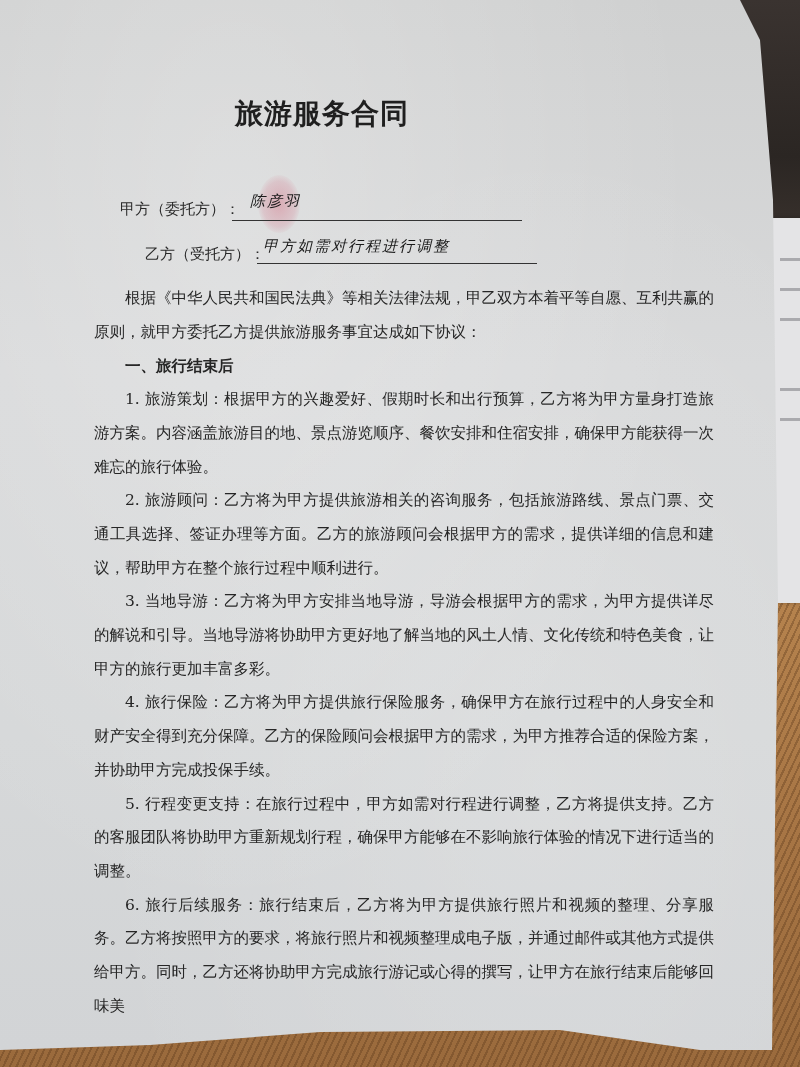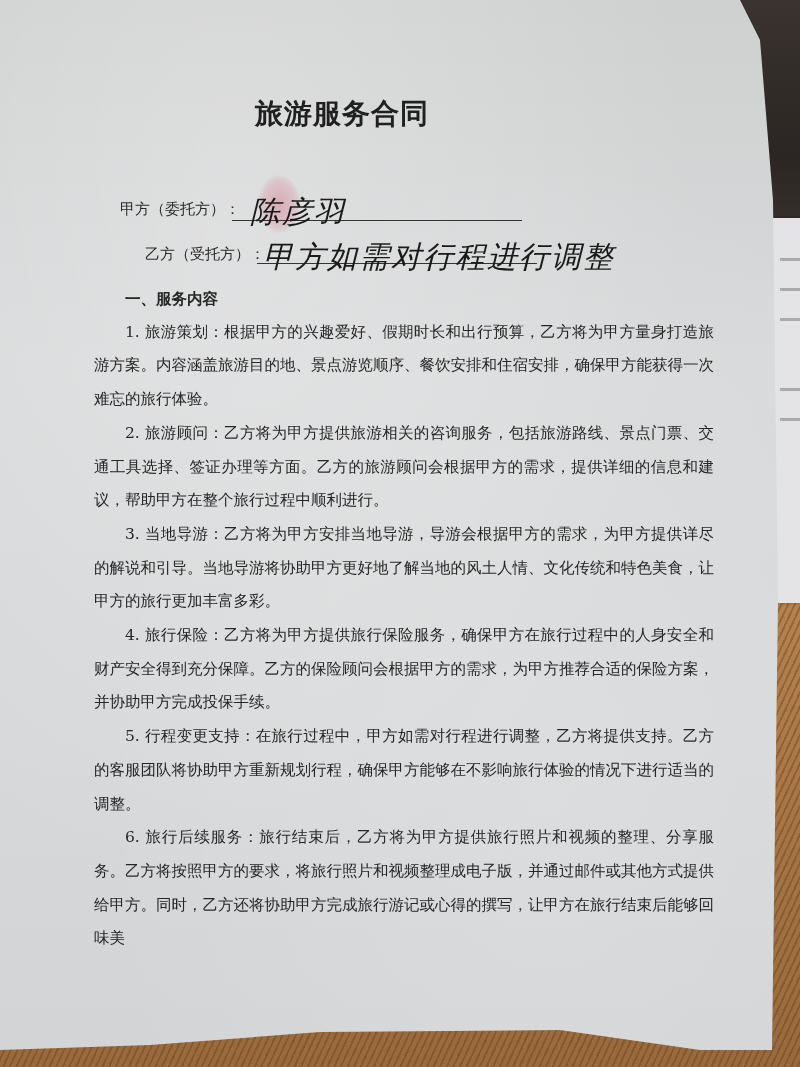--- a/index.html
+++ b/index.html
@@ -29,31 +29,31 @@
   .paper {
     position:absolute; left:0; top:0; width:780px; height:1050px;
     background:
       radial-gradient(ellipse at 30% 20%, rgba(255,255,255,0.25), transparent 60%),
       radial-gradient(ellipse at 70% 75%, rgba(255,255,255,0.15), transparent 60%),
       linear-gradient(180deg,#cfd0d0 0%,#d8d9da 35%,#d6d8d9 70%,#d2d4d6 100%);
     clip-path: polygon(0 0, 740px 0, 760px 40px, 773px 200px, 778px 600px, 772px 1050px, 700px 1050px, 560px 1030px, 320px 1032px, 150px 1045px, 0 1050px);
   }
   .title {
     position:absolute; left:0; width:644px; top:95px; text-align:center;
-    font-size:28px; font-weight:bold; color:#1f1f1f; letter-spacing:1px;margin-left:20px;
+    font-size:28px; font-weight:bold; color:#1f1f1f; letter-spacing:1px;
   }
   .party {
     position:absolute; left:120px; font-size:15px; color:#2a2a2a;
   }
   .party .sig-line {
     display:inline-block; position:absolute; height:1px; background:#333;
   }
   .party .sig {
     position:absolute; font-family:Liberation Sans, sans-serif; font-style:italic;
-    font-size:30px; color:#1a1a1a; white-space:nowrap; letter-spacing:2px;
+    font-size:15px; color:#1a1a1a; white-space:nowrap; letter-spacing:2px;
   }
   .fingerprint {
     position:absolute; left:258px; top:175px; width:42px; height:58px; border-radius:50%;
     background:radial-gradient(ellipse, rgba(210,110,130,0.45) 0%, rgba(210,120,140,0.25) 55%, transparent 75%);
   }
   .body-text {
     position:absolute; left:94px; top:282px; width:620px;
     font-size:15.5px; line-height:33.7px; color:#262626; text-align:justify;
   }
   .body-text p { margin:0; text-indent:2em; }
@@ -85,21 +85,22 @@
     <span class="sig" style="left:130px; top:-8px;">陈彦羽</span>
   </div>
 
   <div class="party" style="top:245px;margin-left:25px;">
     <span>乙方（受托方）：</span>
     <span class="sig-line" style="left:112px; top:18px; width:280px;"></span>
     <span class="sig" style="left:118px; top:-8px;">甲方如需对行程进行调整</span>
   </div>
 
   <div class="body-text">
-    <p class="heading">一、服务内容</p>
+    <p>根据《中华人民共和国民法典》等相关法律法规，甲乙双方本着平等自愿、互利共赢的原则，就甲方委托乙方提供旅游服务事宜达成如下协议：</p>
+    <p class="heading">一、旅行结束后</p>
     <p>1. 旅游策划：根据甲方的兴趣爱好、假期时长和出行预算，乙方将为甲方量身打造旅游方案。内容涵盖旅游目的地、景点游览顺序、餐饮安排和住宿安排，确保甲方能获得一次难忘的旅行体验。</p>
     <p>2. 旅游顾问：乙方将为甲方提供旅游相关的咨询服务，包括旅游路线、景点门票、交通工具选择、签证办理等方面。乙方的旅游顾问会根据甲方的需求，提供详细的信息和建议，帮助甲方在整个旅行过程中顺利进行。</p>
     <p>3. 当地导游：乙方将为甲方安排当地导游，导游会根据甲方的需求，为甲方提供详尽的解说和引导。当地导游将协助甲方更好地了解当地的风土人情、文化传统和特色美食，让甲方的旅行更加丰富多彩。</p>
     <p>4. 旅行保险：乙方将为甲方提供旅行保险服务，确保甲方在旅行过程中的人身安全和财产安全得到充分保障。乙方的保险顾问会根据甲方的需求，为甲方推荐合适的保险方案，并协助甲方完成投保手续。</p>
     <p>5. 行程变更支持：在旅行过程中，甲方如需对行程进行调整，乙方将提供支持。乙方的客服团队将协助甲方重新规划行程，确保甲方能够在不影响旅行体验的情况下进行适当的调整。</p>
     <p>6. 旅行后续服务：旅行结束后，乙方将为甲方提供旅行照片和视频的整理、分享服务。乙方将按照甲方的要求，将旅行照片和视频整理成电子版，并通过邮件或其他方式提供给甲方。同时，乙方还将协助甲方完成旅行游记或心得的撰写，让甲方在旅行结束后能够回味美</p>
   </div>
 </div>
 
 </body></html>

